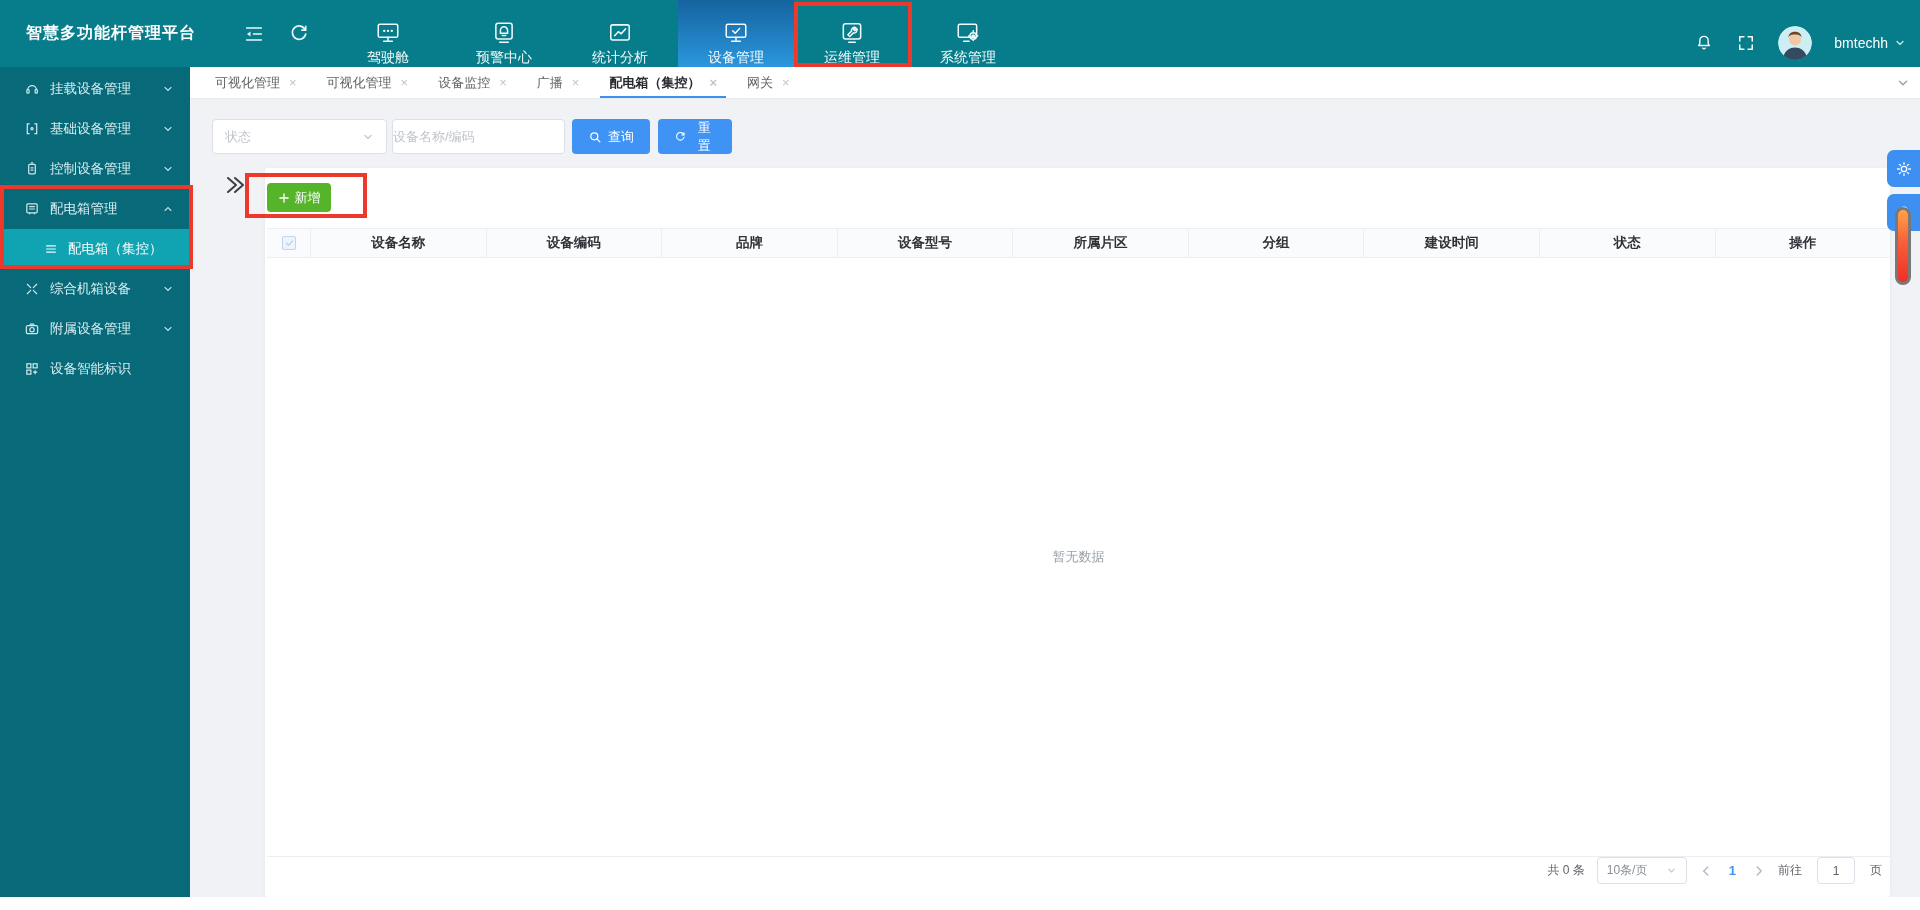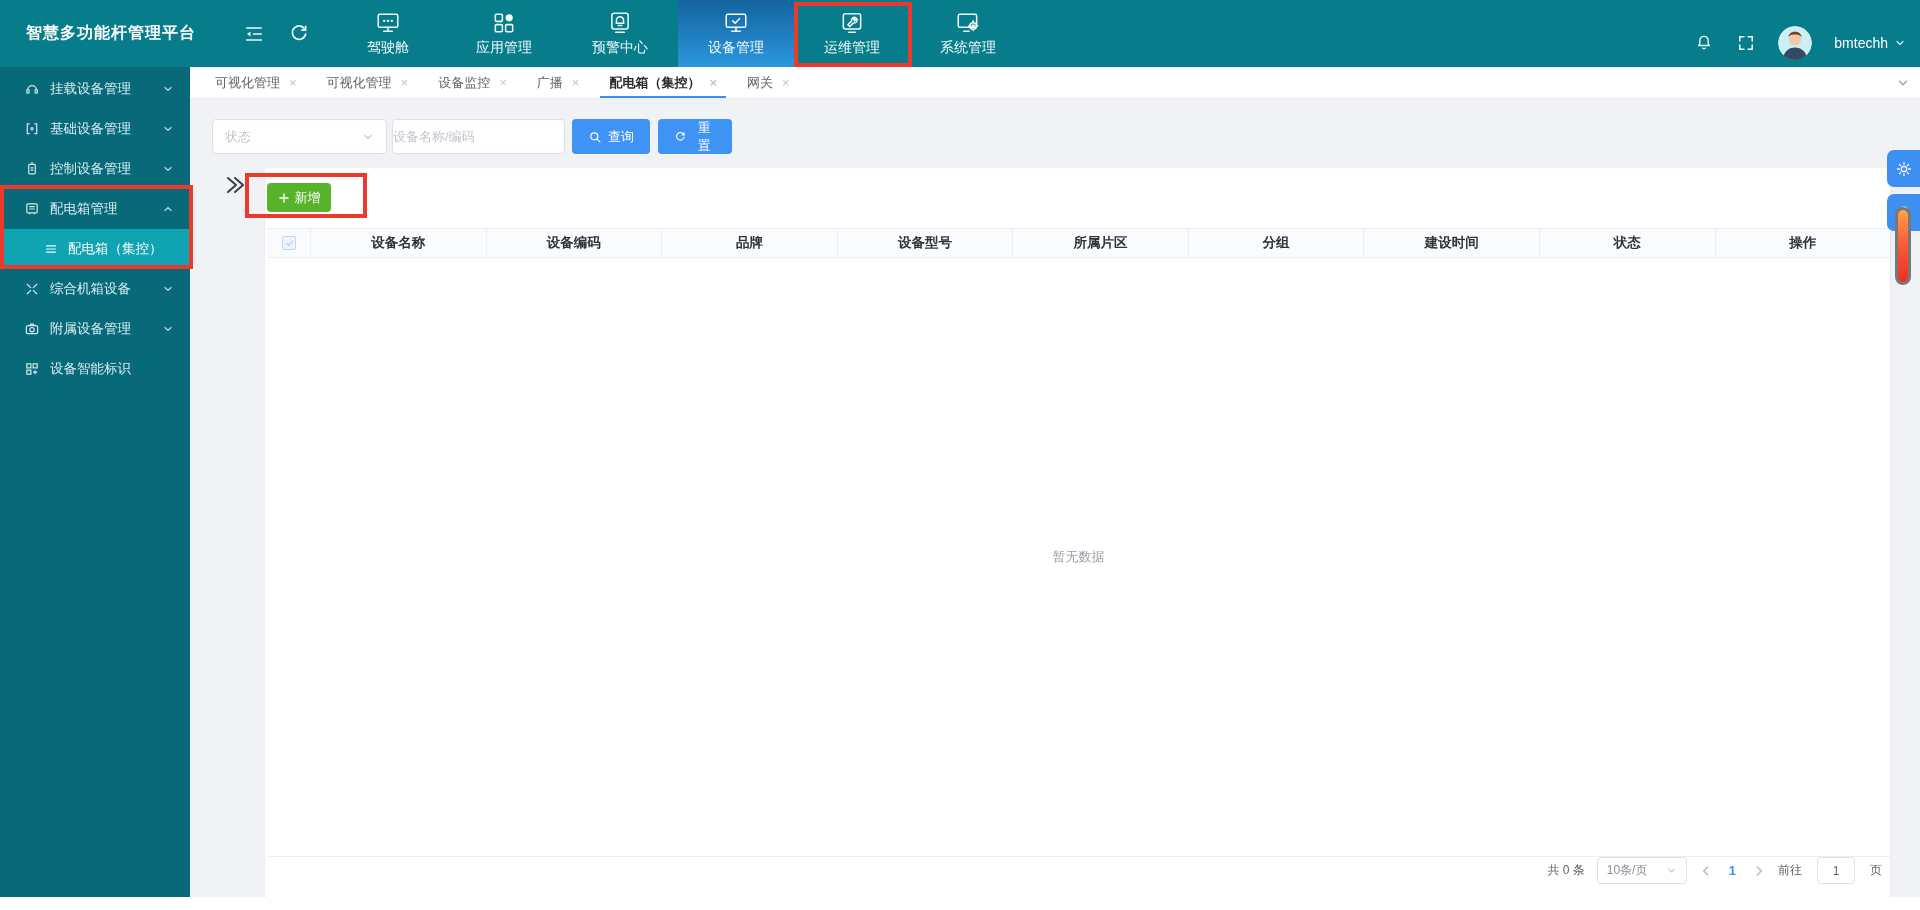--- a/index.html
+++ b/index.html
@@ -7,21 +7,21 @@
   body { font-family:"Liberation Sans","DejaVu Sans",sans-serif; background:#f0f2f5; position:relative; }
   svg { display:block; }
 
   
   .header { position:absolute; left:0; top:0; width:1920px; height:67px; background:#077d8b; color:#fff; z-index:10; }
   .logo { position:absolute; left:26px; top:0; height:67px; display:flex; align-items:center; font-size:16px; font-weight:bold; letter-spacing:1px; }
   .hdr-ic { position:absolute; top:23px; width:22px; height:22px; color:#eaf6f7; cursor:pointer; }
   .collapse-btn { left:243px; }
   .refresh-btn { left:288px; }
   .nav { position:absolute; left:330px; top:0; height:67px; display:flex; }
-  .nav-item { width:116px; height:67px; display:flex; flex-direction:column; align-items:center; justify-content:center; gap:3px; font-size:14px; cursor:pointer; color:#f2fafb; }
+  .nav-item { width:116px; height:67px; display:flex; flex-direction:column; align-items:center; justify-content:flex-end; gap:3px; font-size:14px; cursor:pointer; color:#f2fafb; }
   .nav-item svg { width:26px; height:26px; }
   .nav-item.active { background:linear-gradient(180deg,#15639f 0%,#2b97dd 100%); }
   .header-right { position:absolute; right:14px; top:0; height:85px; display:flex; align-items:center; gap:22px; }
   .header-right .ic { width:20px; height:20px; color:#fff; cursor:pointer; }
   .avatar { width:34px; height:34px; border-radius:50%; overflow:hidden; cursor:pointer; }
   .username { font-size:14px; cursor:pointer; display:flex; align-items:center; gap:6px; }
   .username svg { width:12px; height:12px; color:#d8edf0; }
 
   
   .sidebar { position:absolute; left:0; top:67px; width:190px; height:830px; background:#086a79; padding-top:2px; z-index:5; }
@@ -116,38 +116,36 @@
         <svg viewBox="0 0 24 24" fill="none" stroke="currentColor" stroke-width="1.4">
             <rect x="3" y="4" width="18" height="12" rx="1.5"></rect>
             <path d="M8.5 10h.01M12 10h.01M15.5 10h.01" stroke-width="2.2" stroke-linecap="round"></path>
             <path d="M12 16v3M8 19.6h8" stroke-linecap="round"></path>
           </svg>
       </span>
       <span>驾驶舱</span>
     </div>
     <div class="nav-item">
       <span>
-        <svg viewBox="0 0 24 24" fill="none" stroke="currentColor" stroke-width="1.4">
-            <rect x="4" y="4" width="6.5" height="6.5" rx="1"></rect>
-            <circle cx="16.8" cy="7.2" r="3.3" fill="currentColor" stroke="none"></circle>
-            <rect x="4" y="13.5" width="6.5" height="6.5" rx="1"></rect>
-            <rect x="13.5" y="13.5" width="6.5" height="6.5" rx="1"></rect>
-          </svg>
-      </span>
-      <span>应用管理</span>
-    </div>
-    <div class="nav-item">
-      <span>
         <svg viewBox="0 0 24 24" fill="none" stroke="currentColor" stroke-width="1.4" stroke-linecap="round">
             <rect x="4.5" y="3" width="15" height="14.5" rx="2"></rect>
             <path d="M12 6.3a3.3 3.3 0 0 1 3.3 3.3v2.6H8.7V9.6A3.3 3.3 0 0 1 12 6.3zM10.4 14.4h3.2"></path>
             <path d="M8 20.6h8"></path>
           </svg>
       </span>
       <span>预警中心</span>
+    </div>
+    <div class="nav-item">
+      <span>
+        <svg viewBox="0 0 24 24" fill="none" stroke="currentColor" stroke-width="1.4" stroke-linecap="round" stroke-linejoin="round">
+            <rect x="3.5" y="4.5" width="17" height="14" rx="1.8"></rect>
+            <path d="M7 14.5l3.5-3.7 2.6 2 4-4.6"></path>
+          </svg>
+      </span>
+      <span>统计分析</span>
     </div>
     <div class="nav-item active">
       <span>
         <svg viewBox="0 0 24 24" fill="none" stroke="currentColor" stroke-width="1.4" stroke-linecap="round" stroke-linejoin="round">
             <rect x="3" y="4" width="18" height="12" rx="1.5"></rect>
             <path d="M9 10l2.3 2.2 4-4.3"></path>
             <path d="M12 16v3M8 19.6h8"></path>
           </svg>
       </span>
       <span>设备管理</span>

